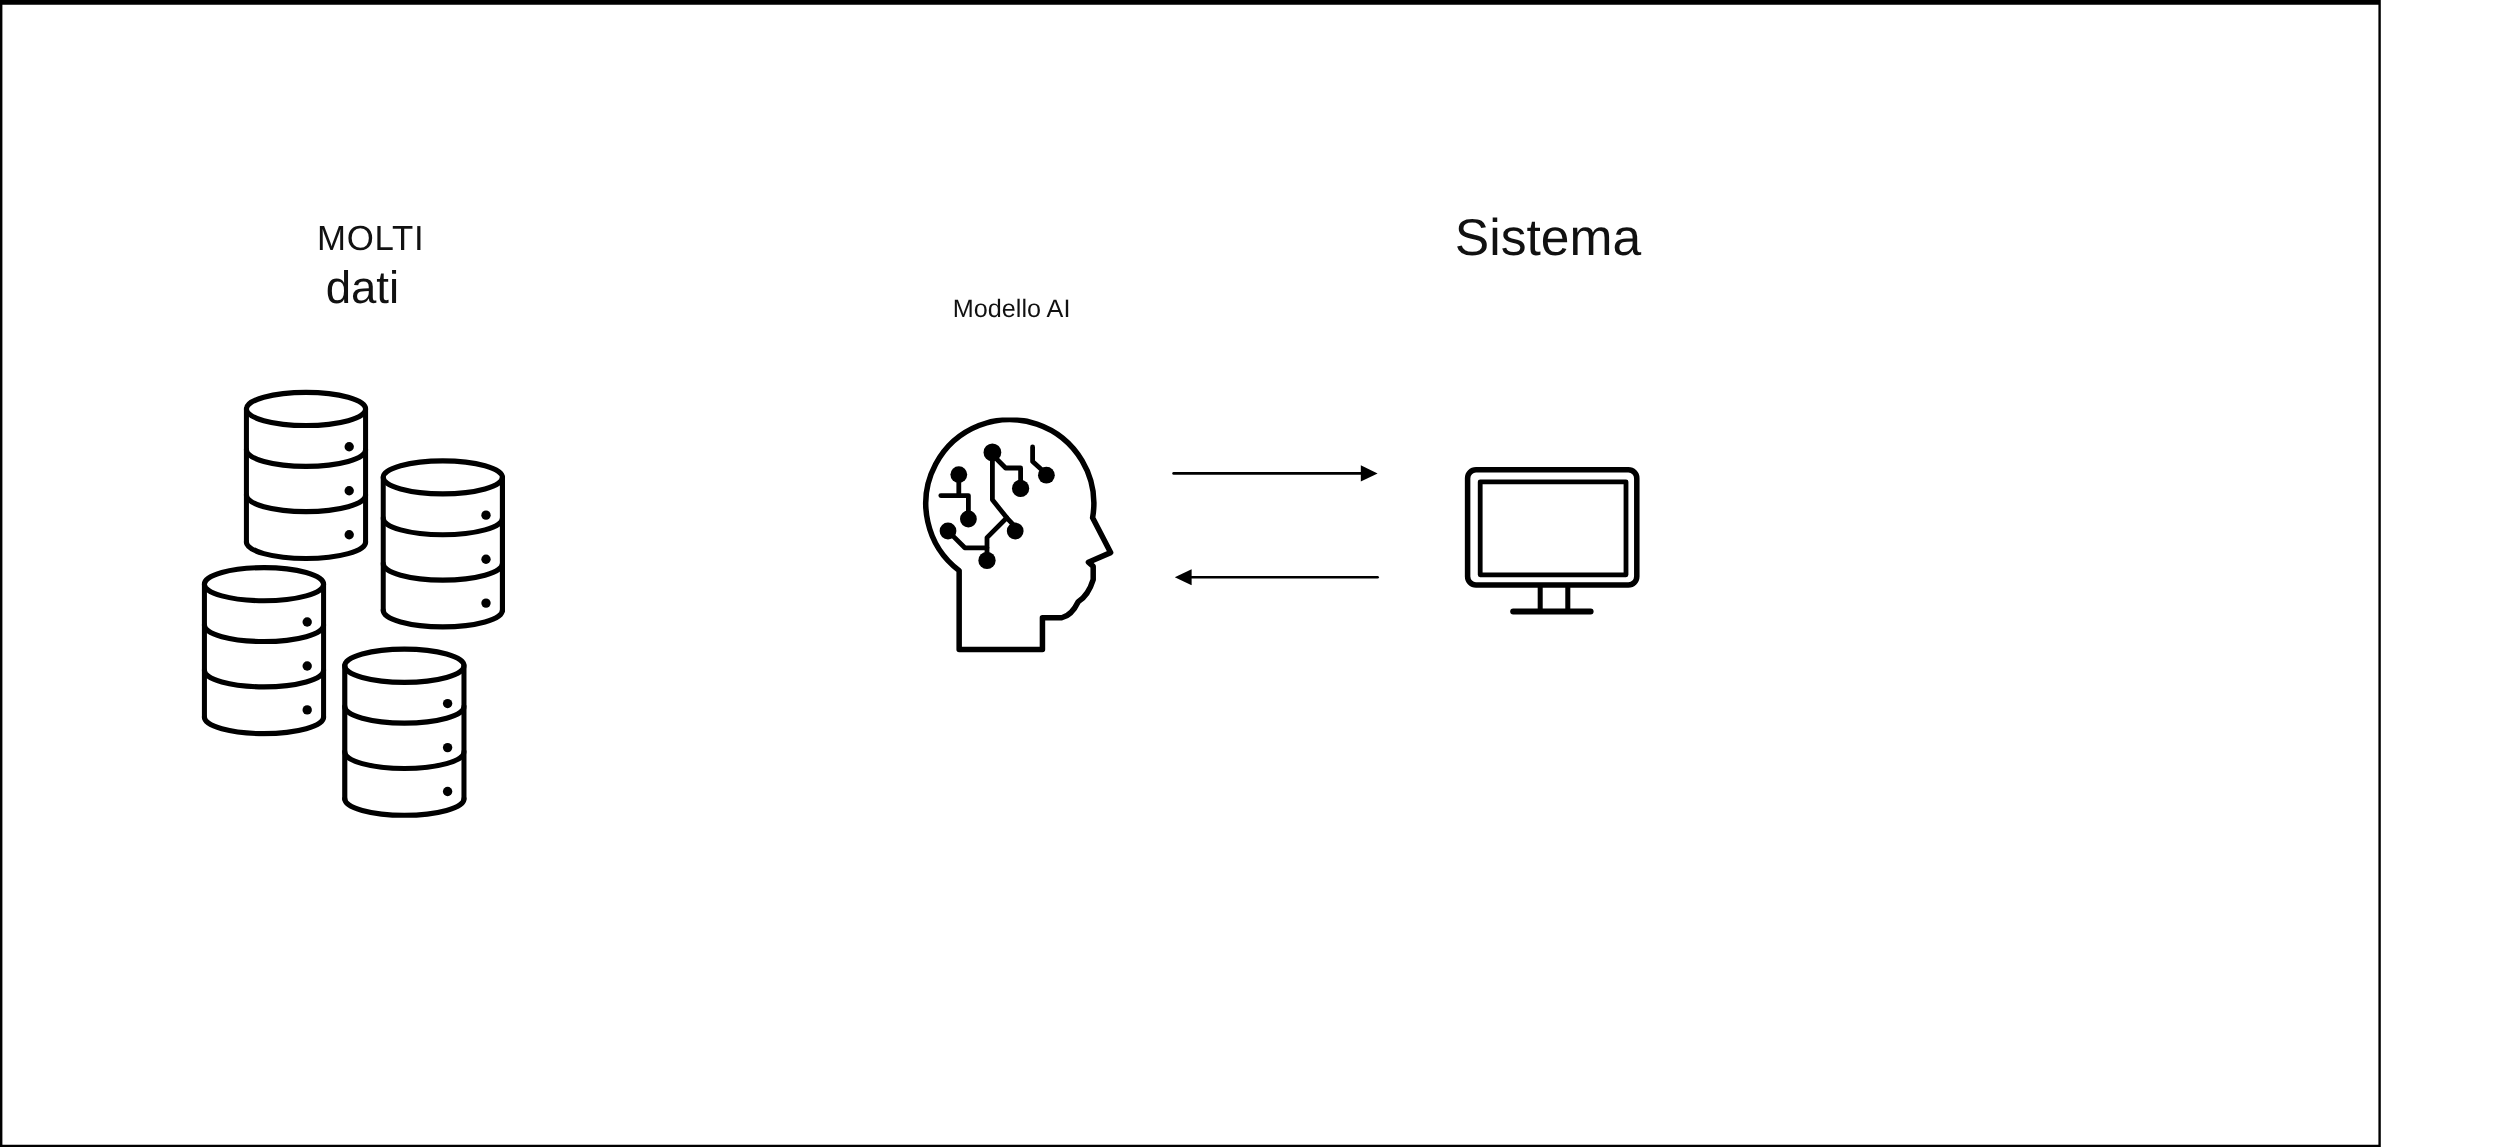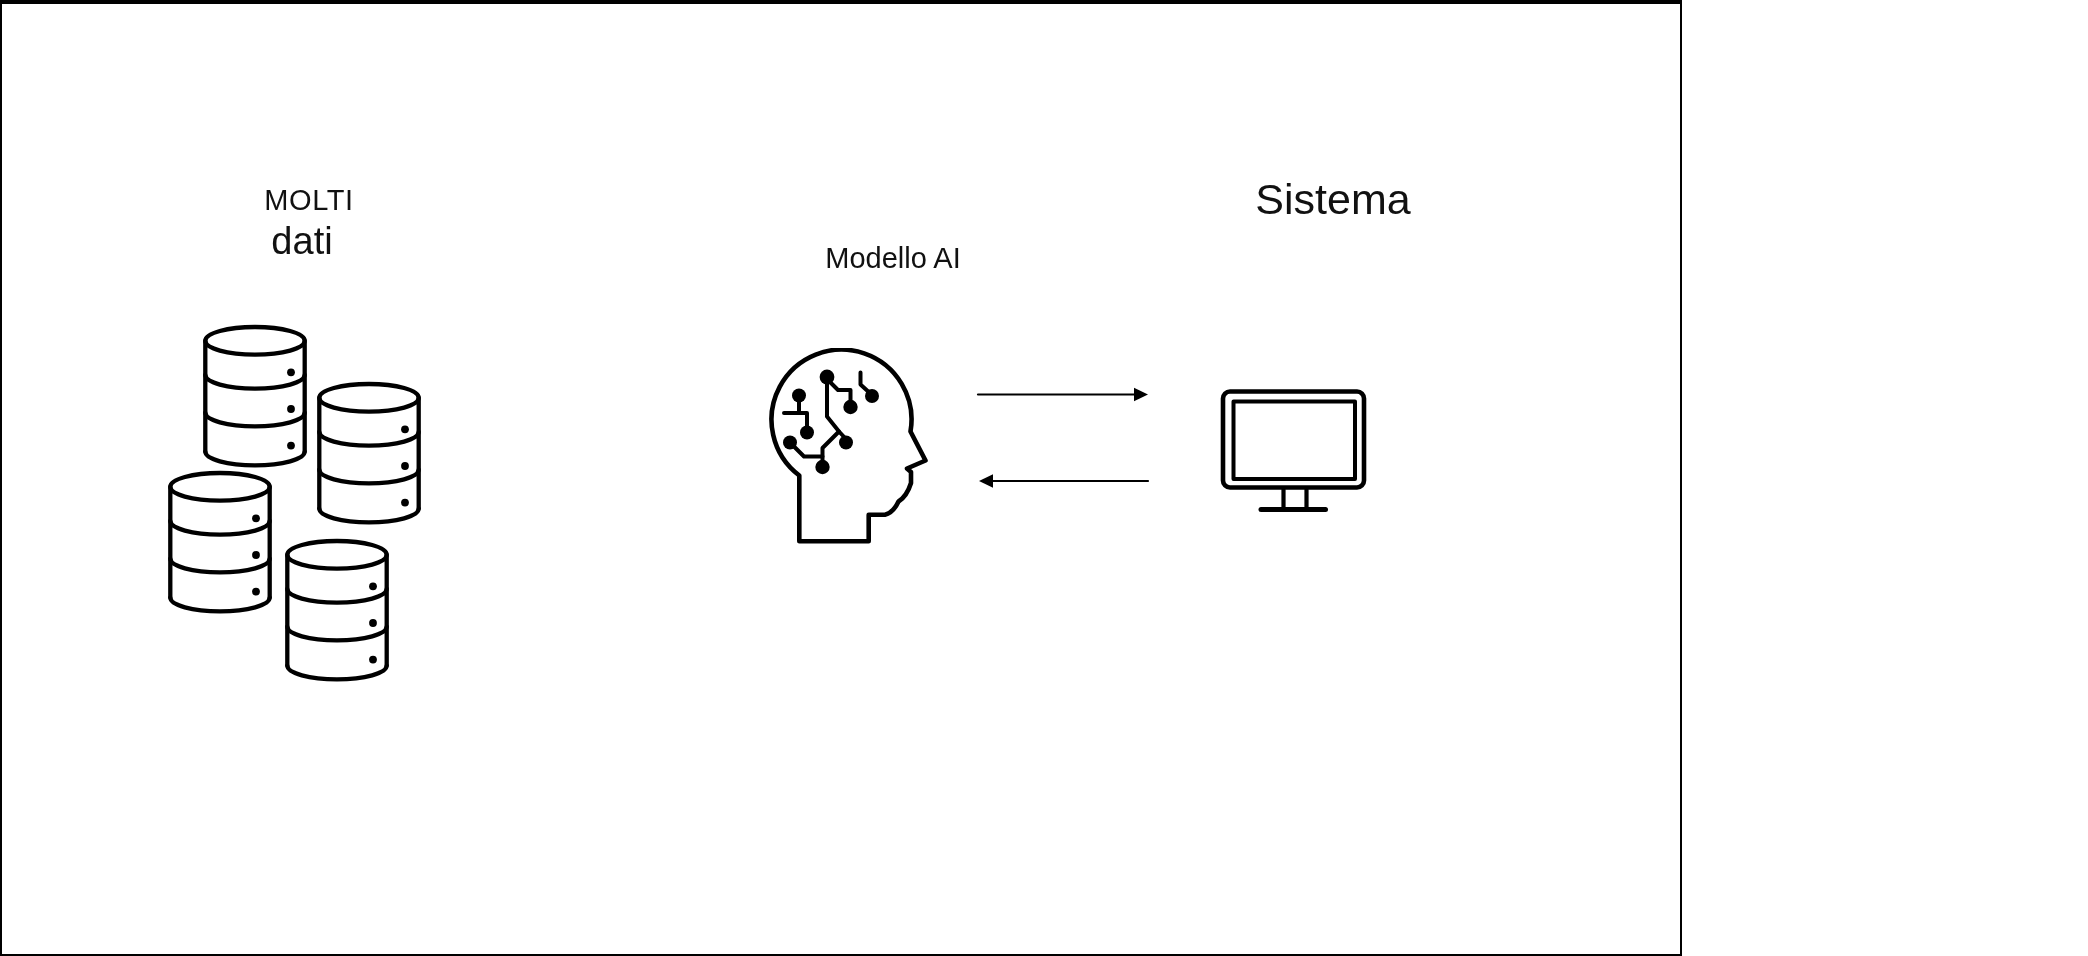--- a/index.html
+++ b/index.html
@@ -1,40 +1,40 @@
 <!DOCTYPE html>
 <html><head>
 <meta charset="utf-8">
 <style>
   html,body{margin:0;padding:0;background:#ffffff;}
   .stage{
     position:relative;
-    width:1682px;height:956px;
+    width:1984px;height:956px;
     box-sizing:border-box;
     background:#ffffff;
     border-top:4px solid #000;
     border-left:2px solid #000;
     border-right:2px solid #000;
     border-bottom:2px solid #000;
     overflow:hidden;
     font-family:"Liberation Sans", sans-serif;
     color:#111111;
   }
   .abs{position:absolute;}
   .label{
     position:absolute;
     transform:translate(-50%,-50%);
     white-space:nowrap;
     font-weight:500;
     color:#111111;
   }
   .label.qualifier{left:307px;top:196px;font-size:29px;letter-spacing:0.6px;}
   .label.dati{left:300px;top:237px;font-size:38px;}
-  .label.modello{left:891px;top:254px;font-size:29px;}
-  .label.sistema{left:1288px;top:195px;font-size:43px;margin-left:43px;}
+  .label.modello{left:841px;top:254px;font-size:21px;}
+  .label.sistema{left:1288px;top:195px;font-size:43px;}
   svg{display:block;}
   .ink-stroke{fill:none;stroke:#000;stroke-linecap:round;stroke-linejoin:round;}
 </style>
 </head>
 <body>
 
 <div class="stage">
 
   <svg width="0" height="0" style="position:absolute" aria-hidden="true">
     <defs>

